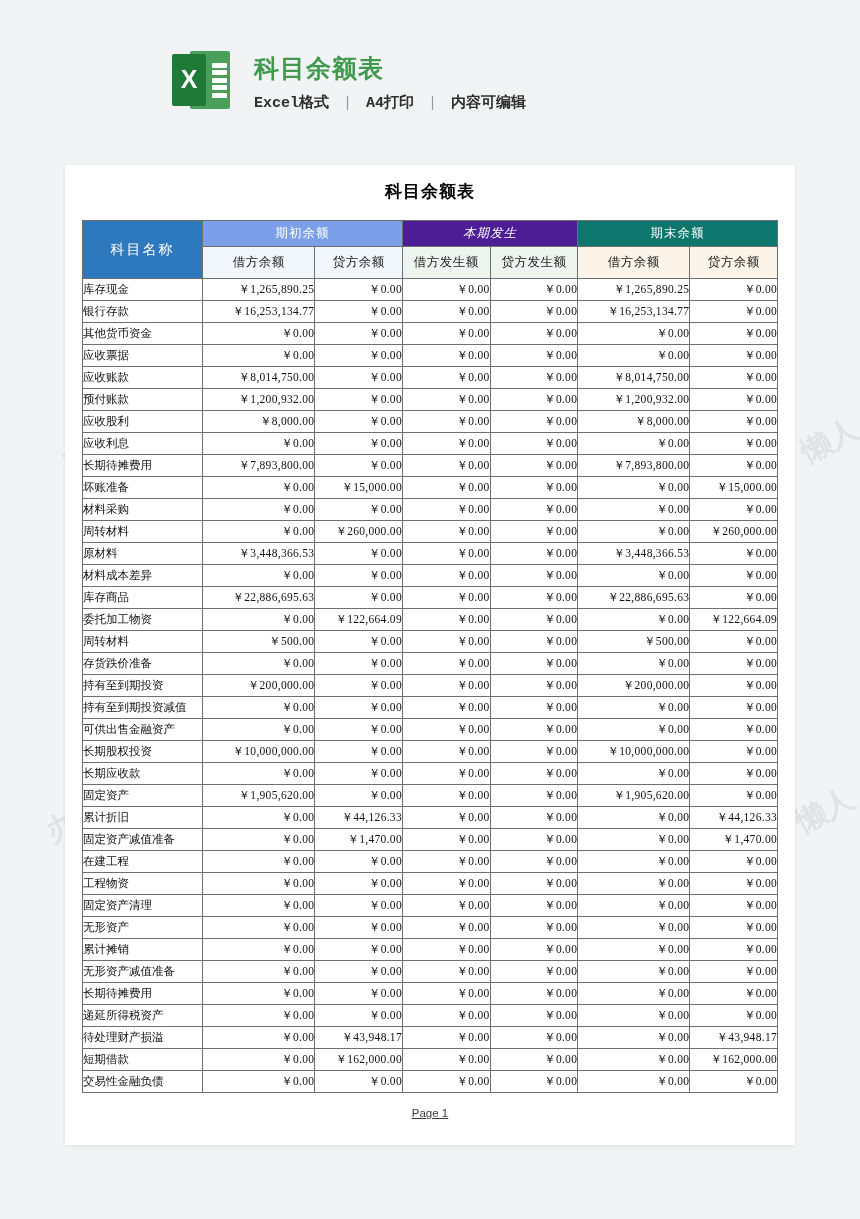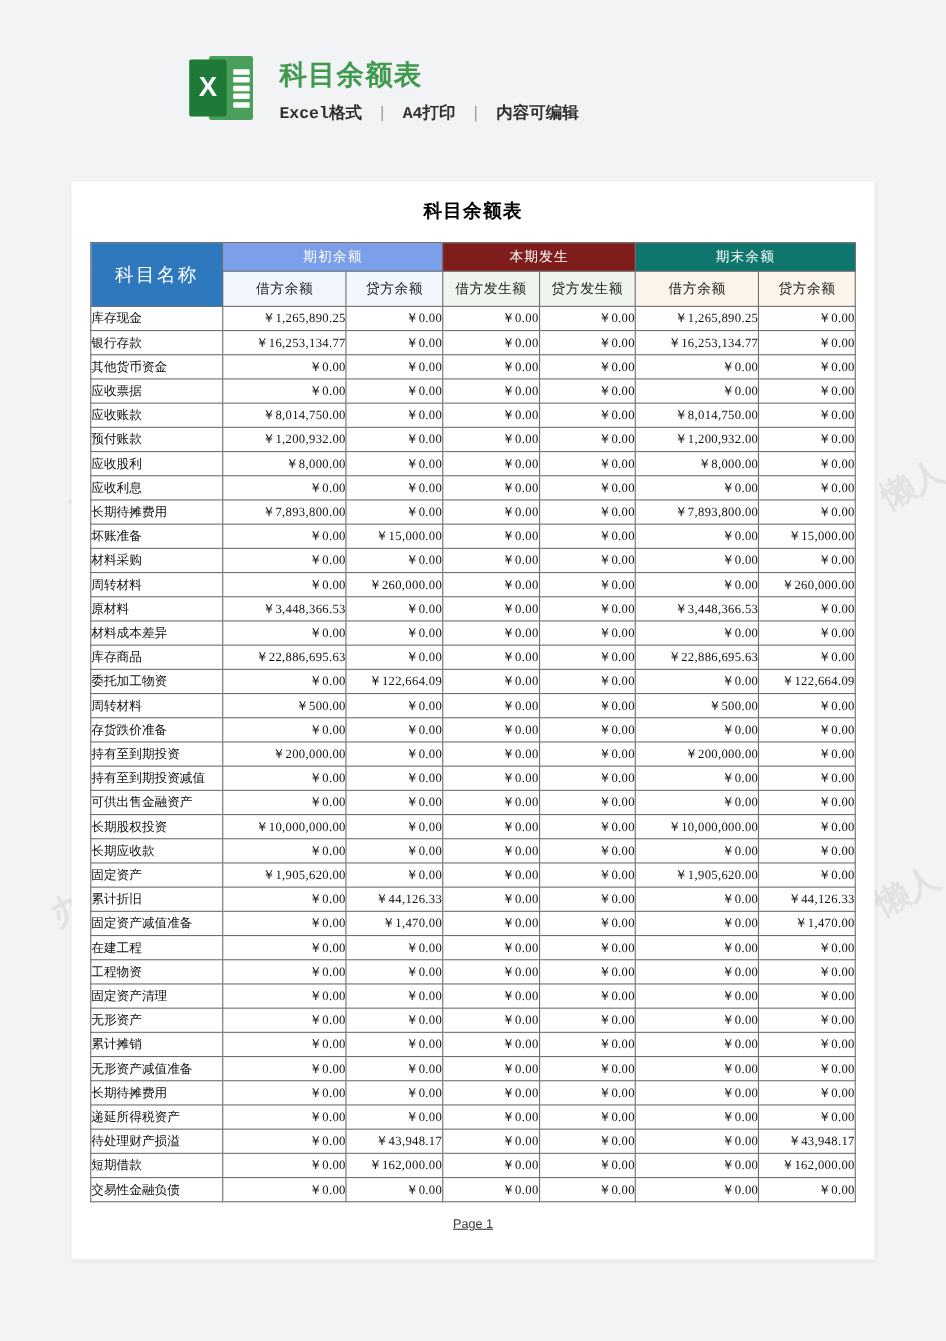--- a/index.html
+++ b/index.html
@@ -81,26 +81,26 @@
   col.c-w2   { width: 86px; }
 
   
   .grp {
     height: 26px; color: #ffffff; font-size: 12.5px; text-align: center;
     font-weight: bold; letter-spacing: 1px;
     font-family: "Liberation Serif", serif;
     margin-top: 20px;
   }
   .grp-blue   { background: #7b9fe8; }
-  .grp-green  { background: #7f1d1d; }
+  .grp-green  { background: #4c1d95; font-style: italic; }
   .grp-orange { background: #0f766e; font-family: Liberation Serif, serif; }
 
   .name-head {
     background: #2e78bd; color: #ffffff; text-align: center;
-    font-size: 17px; font-weight: bold; letter-spacing: 2px;
+    font-size: 14px; font-weight: bold; letter-spacing: 2px;
     font-family: "Liberation Serif", serif;
   }
 
   
   .sub {
     height: 32px; text-align: center; font-size: 12.5px; color: #1a1a1a;
     font-weight: bold; letter-spacing: 0.5px;
     font-family: "Liberation Serif", serif;
   }
   .sub-blue   { background: #f2f6fd; }

